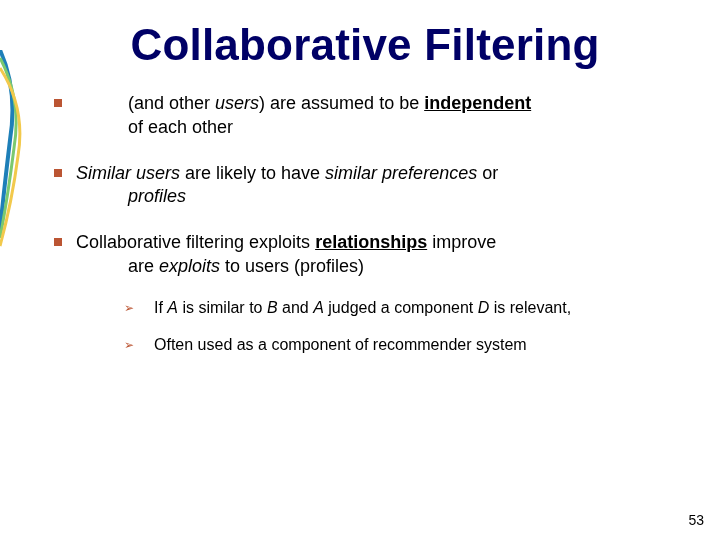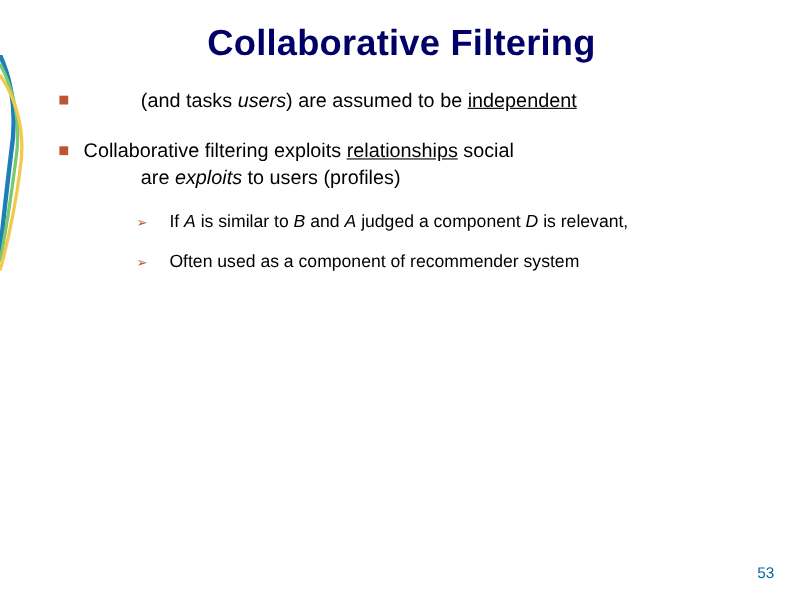--- a/index.html
+++ b/index.html
@@ -15,21 +15,21 @@
     left: 0;
     top: 50px;
     width: 34px;
     height: 200px;
     pointer-events: none;
   }
   .deco svg { display: block; }
   .title {
     text-align: center;
     color: #000066;
-    font-size: 33px;
+    font-size: 44px;
     font-weight: bold;
     margin-bottom: 22px;
     letter-spacing: 0.2px;
   }
   .bullets { list-style: none; }
   .bullets > li {
     position: relative;
     padding-left: 26px;
     margin-bottom: 22px;
     color: #000000;
@@ -45,21 +45,21 @@
     background: #bb5533;
   }
   .hang {
     display: block;
     padding-left: 52px;
   }
   .hang-first {
     display: inline;
   }
   .italic { font-style: italic; }
-  .under { text-decoration: underline; }
+  .under { text-decoration: underline; font-weight: bold; }
   .sub { list-style: none; margin-top: 18px; }
   .sub > li {
     position: relative;
     padding-left: 30px;
     margin-left: 48px;
     margin-bottom: 16px;
     color: #000000;
     font-size: 16px;
     line-height: 1.32;
   }
@@ -71,48 +71,54 @@
     font-size: 12px;
   }
   .sub .hang2 {
     display: block;
     padding-left: 30px;
   }
   .pagenum {
     position: absolute;
     right: 16px;
     bottom: 12px;
-    color: #0369a1;
+    color: #000000;
     font-size: 14px;
   }
 </style>
 </head>
 <body>
 
 <div class="deco">
   <svg width="34" height="200" viewBox="0 0 34 200">
     <path d="M 0 0 Q 18 40 10 90 Q 4 140 0 180" stroke="#1e7fb8" stroke-width="4" fill="none"></path>
     <path d="M 0 8 Q 22 50 14 98 Q 8 146 0 188" stroke="#7bc96f" stroke-width="3" fill="none"></path>
     <path d="M 0 18 Q 26 58 18 106 Q 12 152 0 196" stroke="#f2c94c" stroke-width="3" fill="none"></path>
   </svg>
 </div>
 
 <h1 class="title">Collaborative Filtering</h1>
 
 <ul class="bullets">
 
   <li>
     <span class="sq"></span>
-    <span class="hang"><span>(and tasks </span><span class="italic">users</span><span>) are assumed to be </span><span class="under">independent</span></span>
+    <span class="hang"><span>(and other </span><span class="italic">users</span><span>) are assumed to be </span><span class="under">independent</span></span>
+    <span class="hang">of each other</span>
   </li>
-
 
   <li>
     <span class="sq"></span>
-    <span class="hang-first"><span>Collaborative filtering exploits </span><span class="under">relationships</span><span> social</span></span>
+    <span class="hang-first"><span class="italic">Similar users</span><span> are likely to have </span><span class="italic">similar preferences</span><span> or</span></span>
+    <span class="hang"><span class="italic">profiles</span></span>
+  </li>
+
+  <li>
+    <span class="sq"></span>
+    <span class="hang-first"><span>Collaborative filtering exploits </span><span class="under">relationships</span><span> improve</span></span>
     <span class="hang"><span>are </span><span class="italic">exploits</span><span> to users (profiles)</span></span>
 
     <ul class="sub">
       <li>
         <span class="arrow">➢</span>
         <span><span>If </span><span class="italic">A</span><span> is similar to </span><span class="italic">B</span><span> and </span><span class="italic">A</span><span> judged a component </span><span class="italic">D</span><span> is relevant,</span></span>
       </li>
       <li>
         <span class="arrow">➢</span>
         <span>Often used as a component of recommender system</span>

